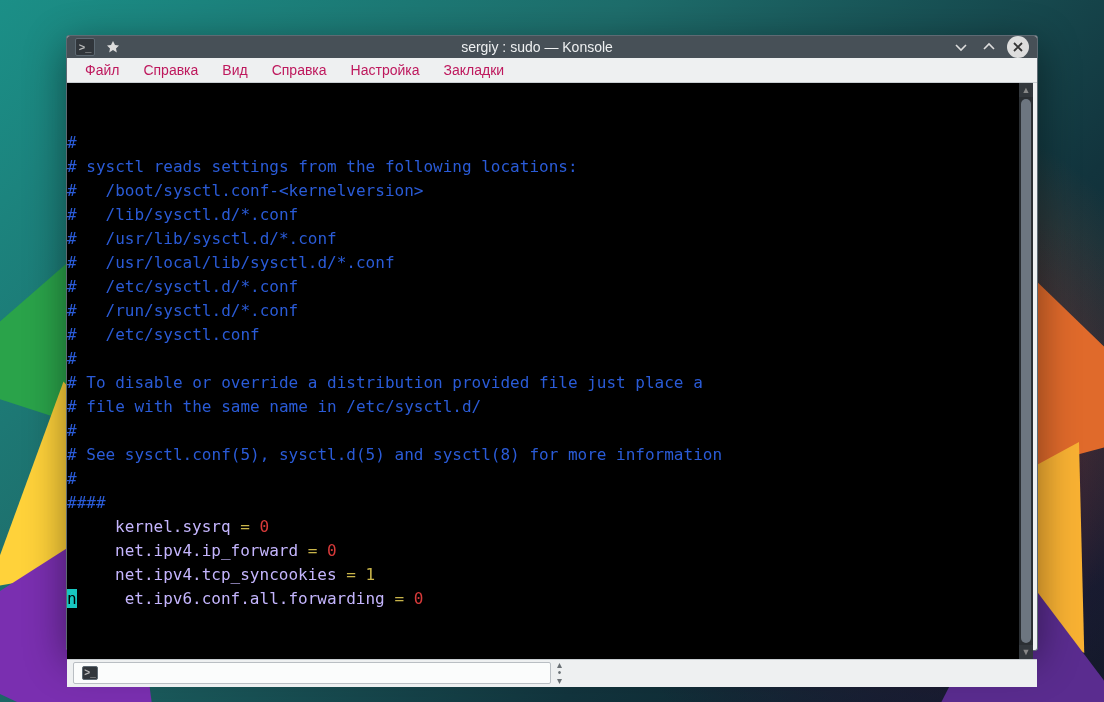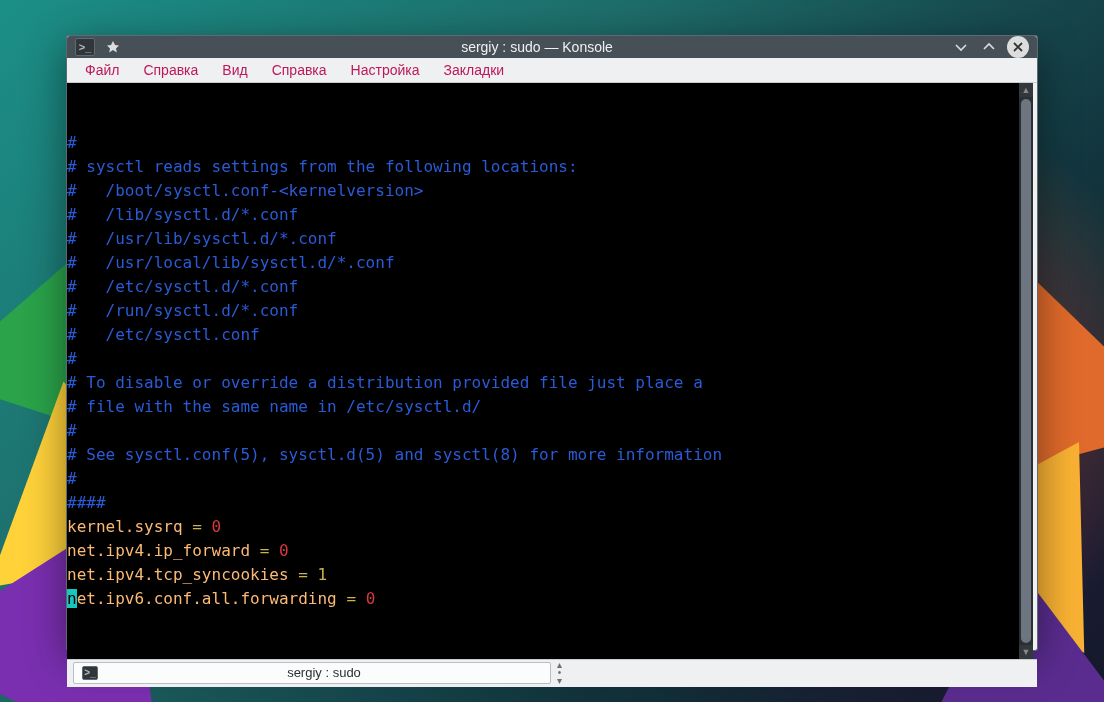--- a/index.html
+++ b/index.html
@@ -49,21 +49,21 @@
 
   .term-wrap { flex:1; display:flex; padding:0 4px 0 0; }
   .terminal {
     flex:1; background:#000; color:#ccc;
     font-family:"DejaVu Sans Mono","Liberation Mono",monospace;
     font-size:16px; line-height:24px; padding:0 0 0 0;
     position:relative; white-space:pre; overflow:hidden;
   }
   .terminal .line { height:24px; }
   .cmt { color:#2a5bd7; }
-  .key   { color:#fdba74; }
+  .key   { color:#c4b5fd;margin-left:48px; }
   .eq    { color:#c9b54a; }
   .zero  { color:#d83a3a; }
   .one   { color:#c9b54a; }
   .cursor-block { background:#18c6c0; color:#000; }
   .status { position:absolute; bottom:0; left:0; right:0; height:24px; color:#ddd; }
 
   .scrollbar {
     width:14px; background:#2b2f33; margin:0 0 0 0; position:relative;
   }
   .scroll-top, .scroll-bot {
@@ -143,21 +143,20 @@
       <div class="scrollbar">
         <div class="scroll-top">▲</div>
         <div class="scroll-thumb"></div>
         <div class="scroll-bot">▼</div>
       </div>
     </div>
 
     <div class="tabbar">
       <div class="tab">
         <div class="prompt-icon">&gt;_</div>
-        <span class="tab-label">sergiy : sudo</span>
       </div>
       <div class="splitter">
         <span>▴</span>
           <span>•</span>
           <span>▾</span>
       </div>
     </div>
 
   </div>
 </div>

